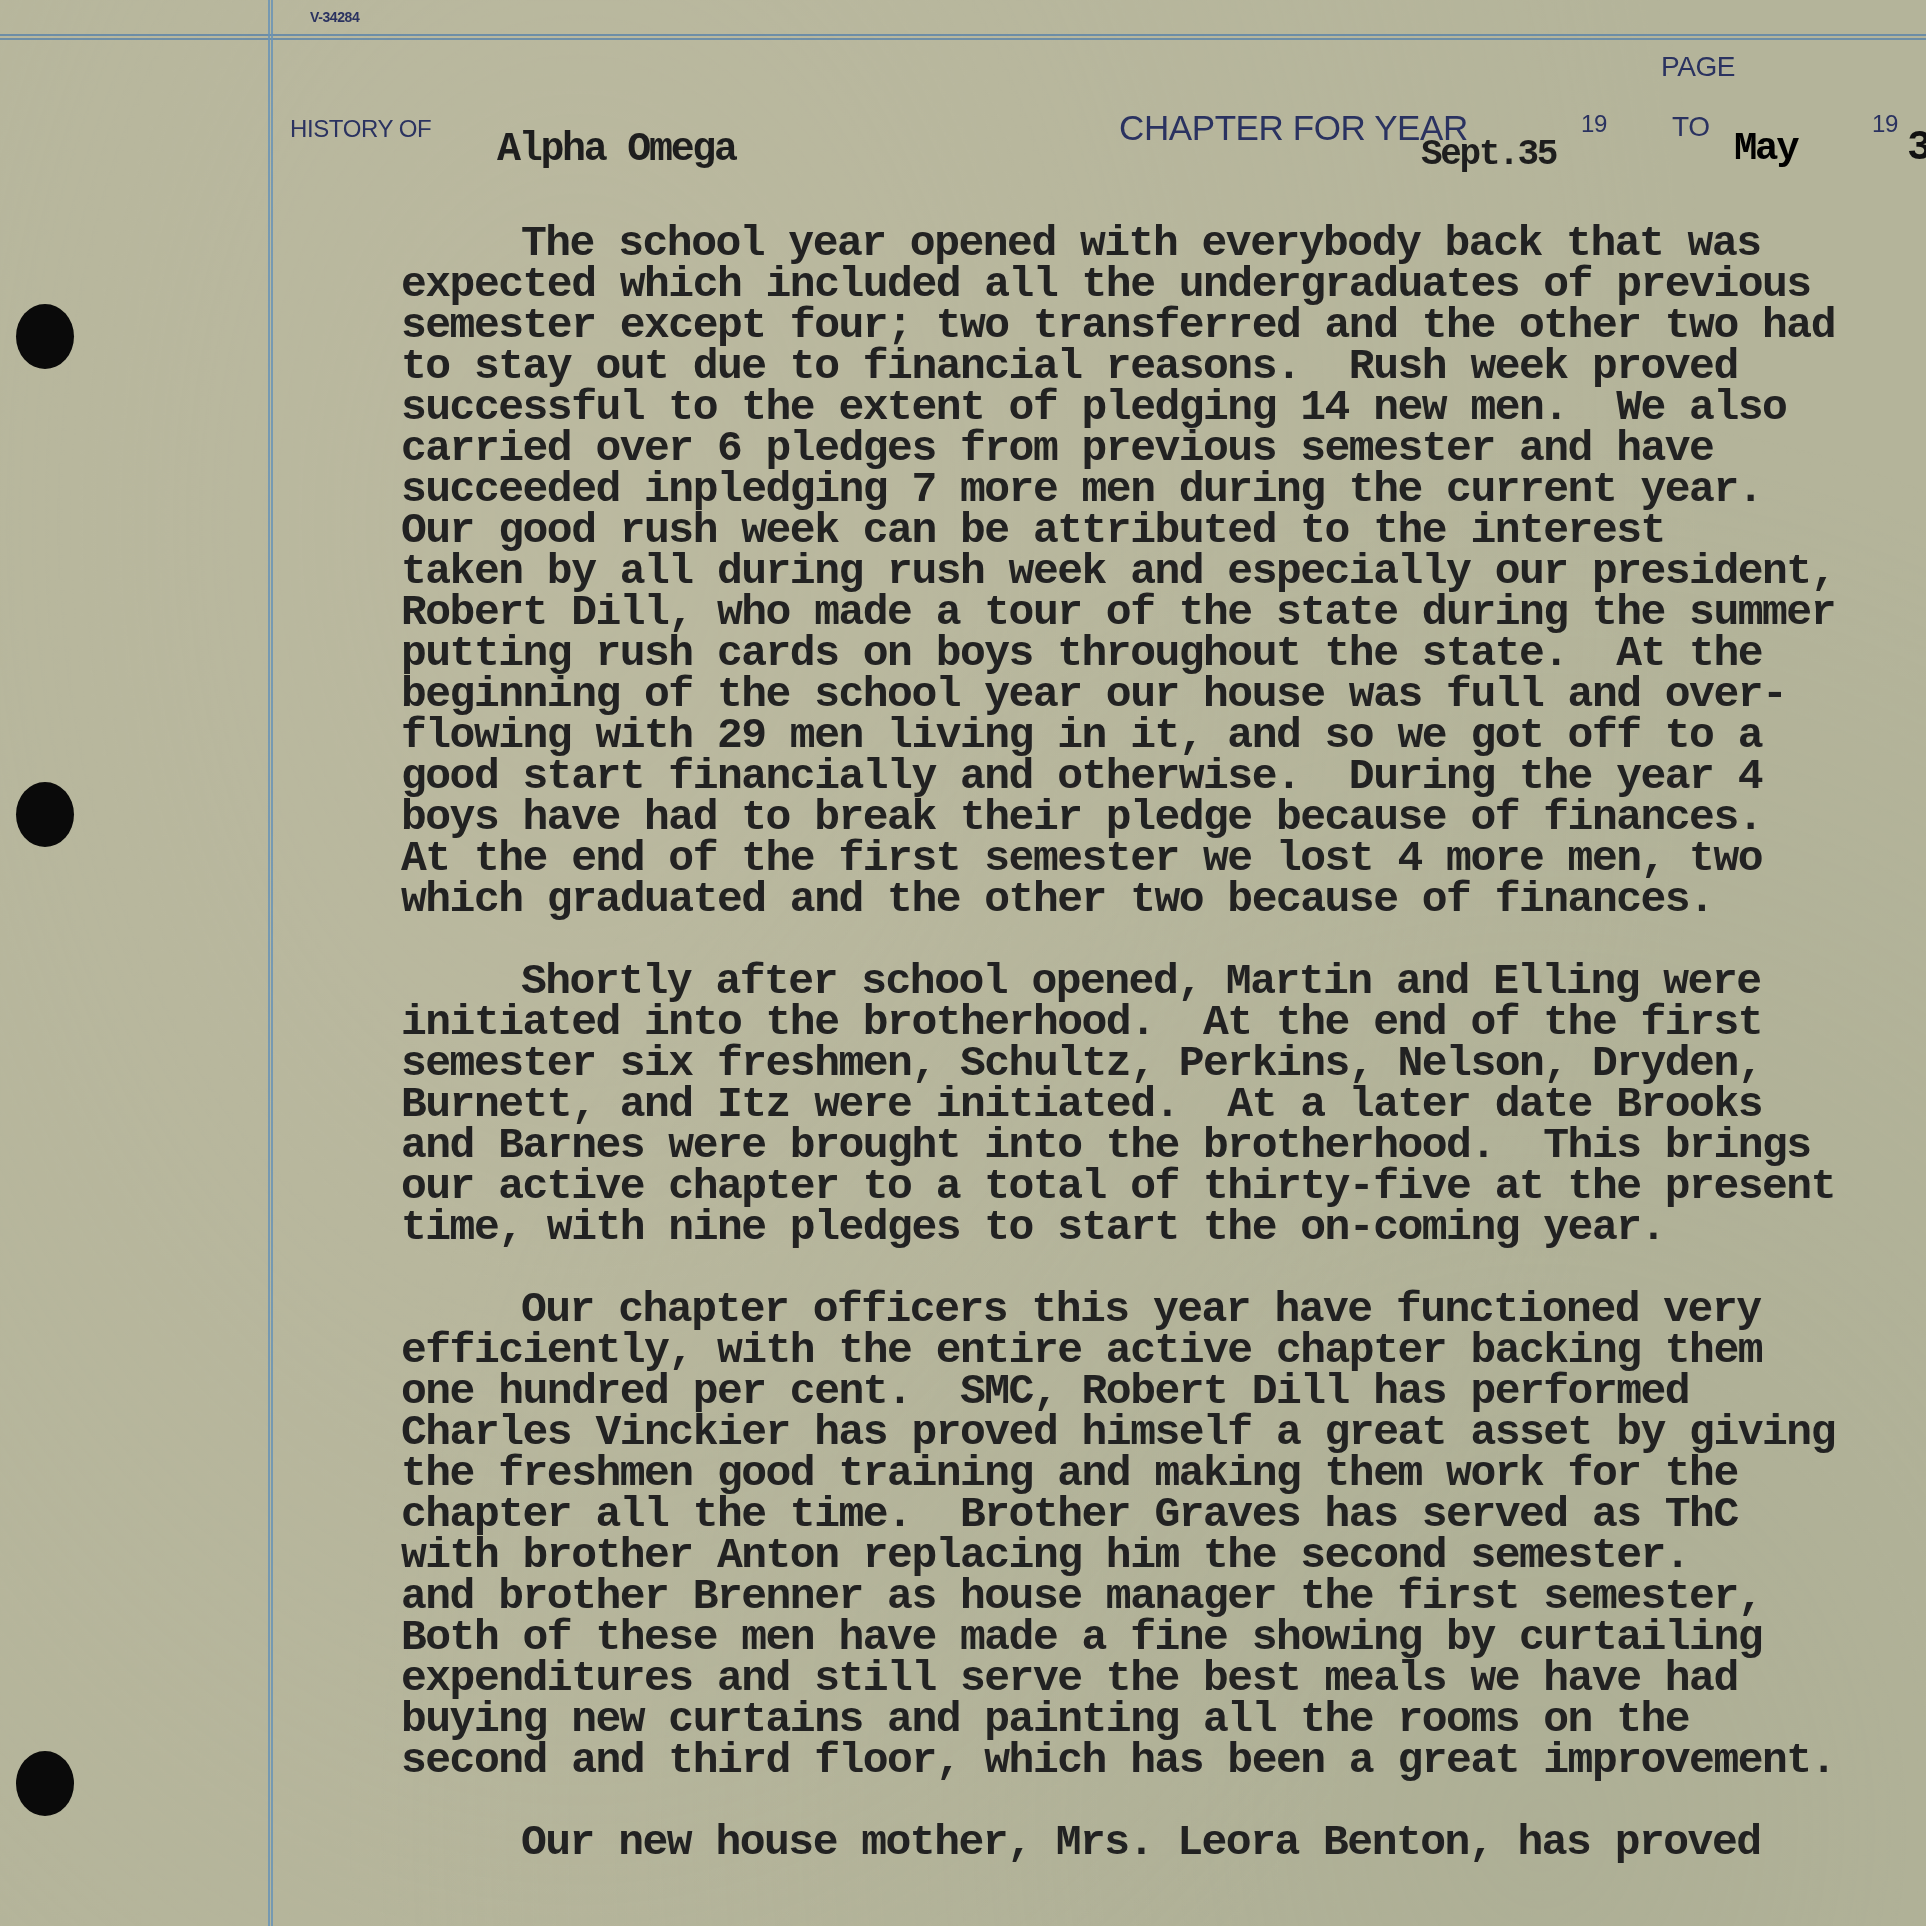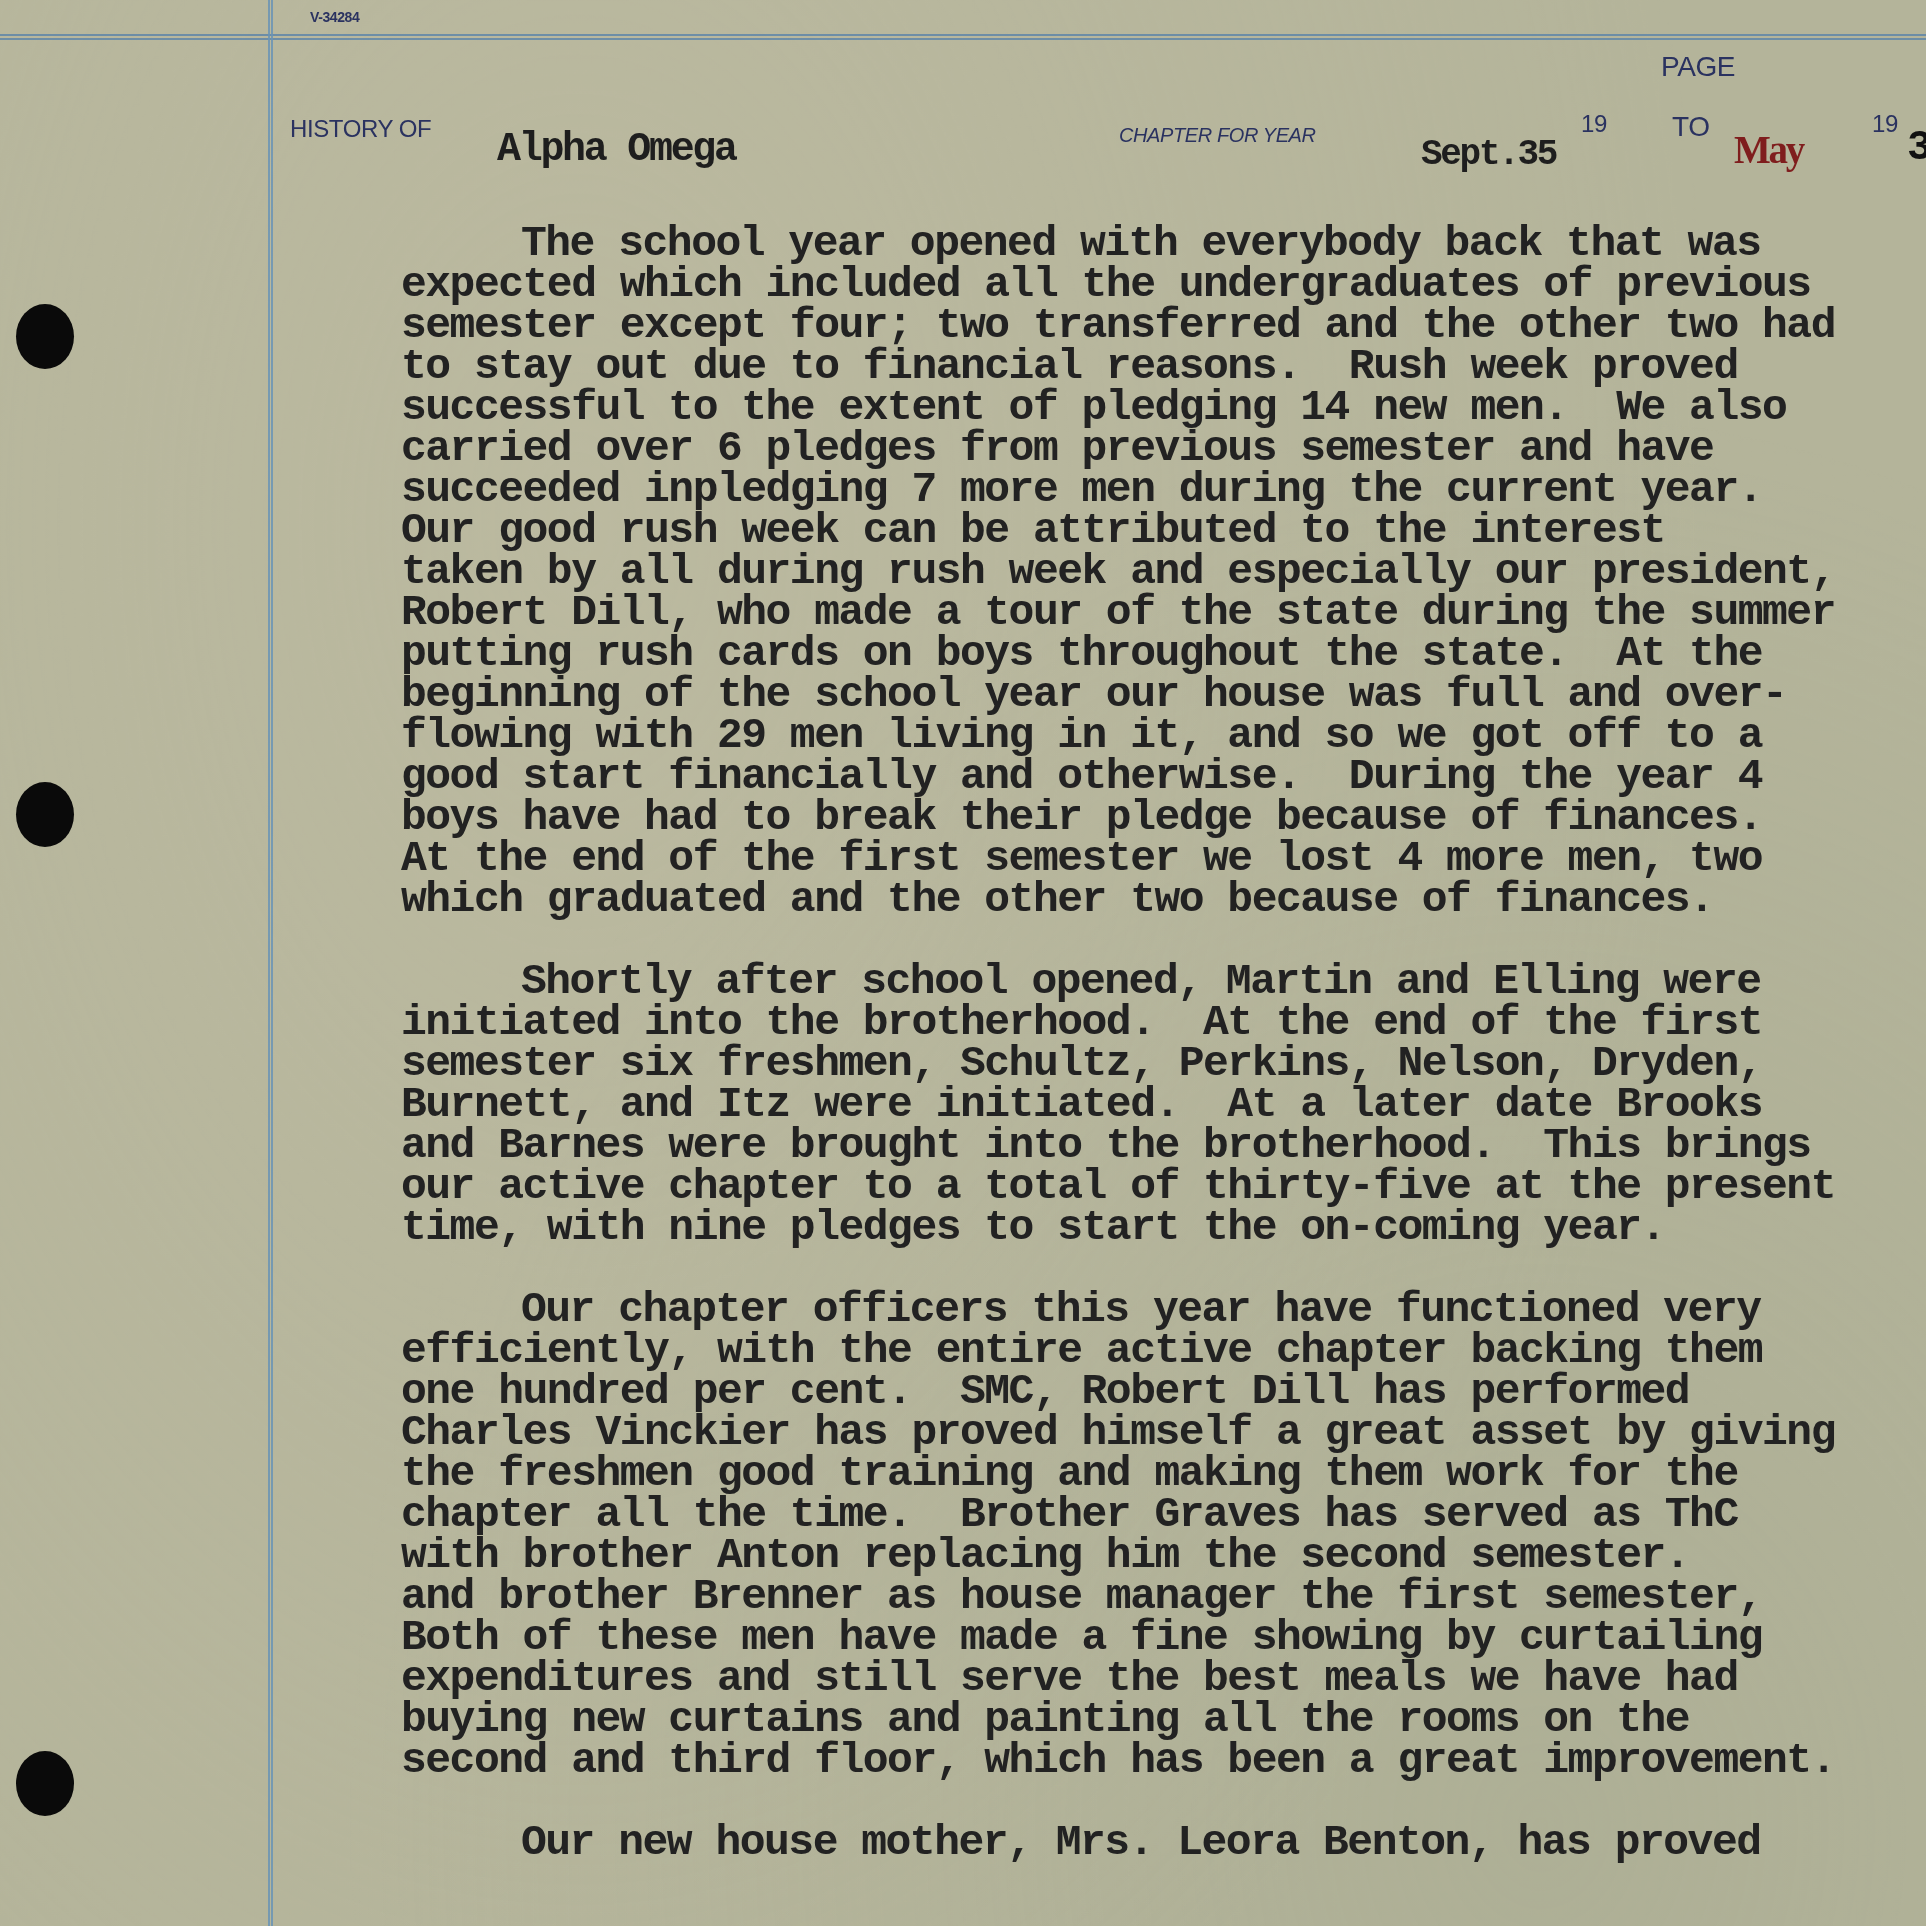--- a/index.html
+++ b/index.html
@@ -36,28 +36,28 @@
 <div class="rule-v" style="left:268px;"></div>
 <div class="rule-v" style="left:271px;"></div>
 
 <div class="hole" style="left:16px; top:304px;"></div>
 <div class="hole" style="left:16px; top:782px;"></div>
 <div class="hole" style="left:16px; top:1751px;"></div>
 
 <div class="form-label" style="left:310px; top:8.5px; font-size:14px; font-weight:bold;">V-34284</div>
 <div class="form-label" style="left:1661px; top:51px; font-size:28px;">PAGE</div>
 <div class="form-label" style="left:290px; top:115px; font-size:24px;">HISTORY OF</div>
-<div class="form-label" style="left:1119px; top:124px; font-size:20px;font-style:italic;">CHAPTER FOR YEAR</div>
+<div class="form-label" style="left:1119px; top:108px; font-size:35px;">CHAPTER FOR YEAR</div>
 <div class="form-label" style="left:1581px; top:110px; font-size:24px;">19</div>
 <div class="form-label" style="left:1672px; top:111px; font-size:28px;">TO</div>
 <div class="form-label" style="left:1872px; top:110px; font-size:24px;">19</div>
 
 <div class="typed" style="left:497px; top:127px; font-size:40px; letter-spacing:-2.3px;">Alpha Omega</div>
 <div class="typed" style="left:1421px; top:134px; font-size:36px; letter-spacing:-2.3px;">Sept.35</div>
-<div class="typed" style="left:1734px; top:127px; font-size:39px; letter-spacing:-2.3px; color:#7f1d1d;font-family:Liberation Serif, serif;">May</div>
+<div class="typed" style="left:1734px; top:127px; font-size:39px; letter-spacing:-2.3px; color:#000000;">May</div>
 <div class="typed" style="left:1907px; top:124px; font-size:42px; letter-spacing:-2.3px; color:#111111;">36</div>
 
 <div class="body-text">
   <div class="para" id="p0">
       <span class="line indent">The school year opened with everybody back that was</span>
       <span class="line">expected which included all the undergraduates of previous</span>
       <span class="line">semester except four; two transferred and the other two had</span>
       <span class="line">to stay out due to financial reasons.  Rush week proved</span>
       <span class="line">successful to the extent of pledging 14 new men.  We also</span>
       <span class="line">carried over 6 pledges from previous semester and have</span>

